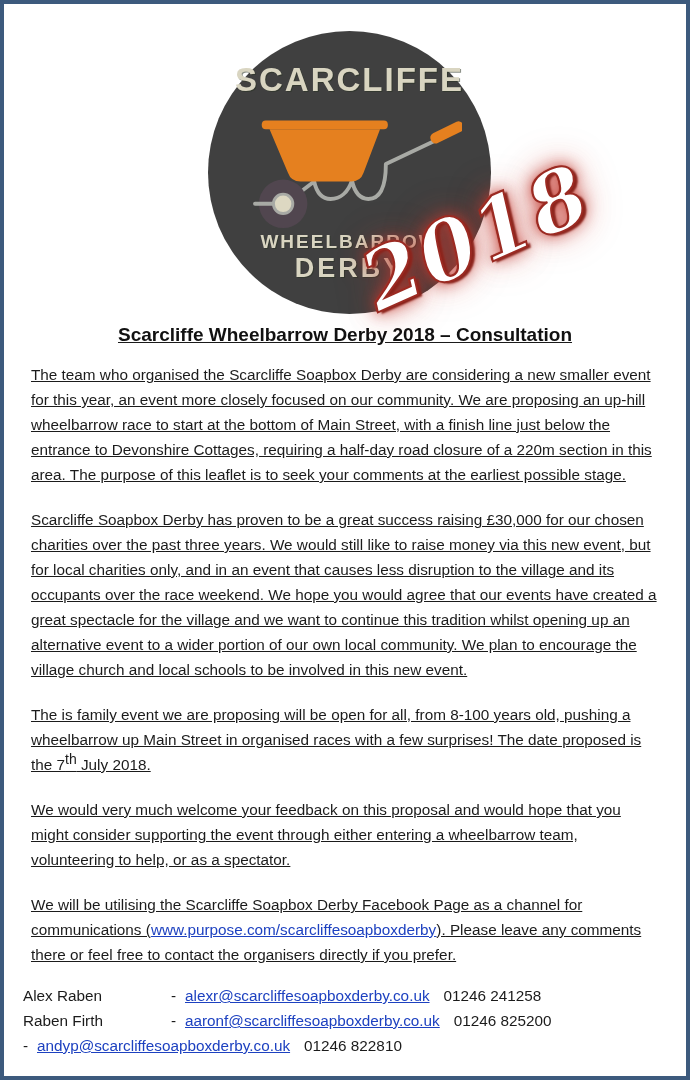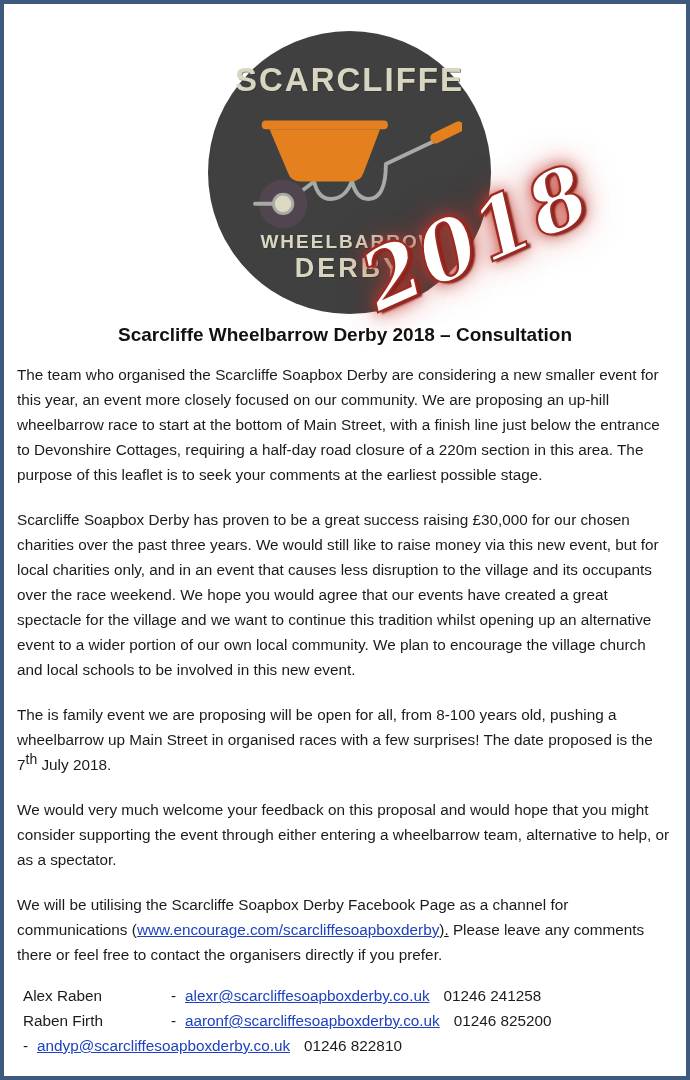--- a/index.html
+++ b/index.html
@@ -48,21 +48,21 @@
     text-shadow:
       3px 3px 2px #8c241c,
       -1px -1px 1px #a93227,
       0 0 14px rgba(195,57,47,.95),
       0 0 26px rgba(195,57,47,.60),
       0 0 40px rgba(195,57,47,.35);
     transform:rotate(-24deg);
     z-index:3;
   }
   
-  .doc { padding:0 13px; }
+  .doc { padding:0 27px;text-decoration:underline; }
   .doc-title {
     font-size:19px; font-weight:bold; text-align:center;
     margin-top:10px; margin-bottom:16px;
     color:#111;
   }
   .doc p {
     font-size:15.3px; line-height:25px;
     margin-bottom:20px;
     color:#1b1b1b;
   }
@@ -103,23 +103,23 @@
 
   <div class="doc">
     <h1 class="doc-title">Scarcliffe Wheelbarrow Derby 2018 – Consultation</h1>
 
     <p>The team who organised the Scarcliffe Soapbox Derby are considering a new smaller event for this year, an event more closely focused on our community. We are proposing an up-hill wheelbarrow race to start at the bottom of Main Street, with a finish line just below the entrance to Devonshire Cottages, requiring a half-day road closure of a 220m section in this area. The purpose of this leaflet is to seek your comments at the earliest possible stage.</p>
 
     <p>Scarcliffe Soapbox Derby has proven to be a great success raising £30,000 for our chosen charities over the past three years. We would still like to raise money via this new event, but for local charities only, and in an event that causes less disruption to the village and its occupants over the race weekend. We hope you would agree that our events have created a great spectacle for the village and we want to continue this tradition whilst opening up an alternative event to a wider portion of our own local community. We plan to encourage the village church and local schools to be involved in this new event.</p>
 
     <p><span>The is  family event we are proposing will be open for all, from 8-100 years old, pushing a wheelbarrow up Main Street in organised races with a few surprises!  The date proposed is the 7</span><sup>th</sup><span> July 2018.</span></p>
 
-    <p>We would very much welcome your feedback on this proposal and would hope that you might consider supporting the event through either entering a wheelbarrow team, alternative to help, or as a spectator.</p>
+    <p>We would very much welcome your feedback on this proposal and would hope that you might consider supporting the event through either entering a wheelbarrow team, volunteering to help, or as a spectator.</p>
 
-    <p><span>We will be utilising the Scarcliffe Soapbox Derby Facebook Page as a channel for communications (</span><a class="link" href="#">www.encourage.com/scarcliffesoapboxderby</a><span class="u">).</span><span> Please leave any comments there or feel free to contact the organisers directly if you prefer.</span></p>
+    <p><span>We will be utilising the Scarcliffe Soapbox Derby Facebook Page as a channel for communications (</span><a class="link" href="#">www.purpose.com/scarcliffesoapboxderby</a><span class="u">).</span><span> Please leave any comments there or feel free to contact the organisers directly if you prefer.</span></p>
   </div>
 
   <div class="contacts">
     <div class="contact-row">
       <span class="contact-name">Alex Raben</span>
       <span class="contact-dash">-</span>
       <a class="contact-email" href="#">alexr@scarcliffesoapboxderby.co.uk</a>
       <span class="contact-phone">01246 241258</span>
     </div>
     <div class="contact-row">

